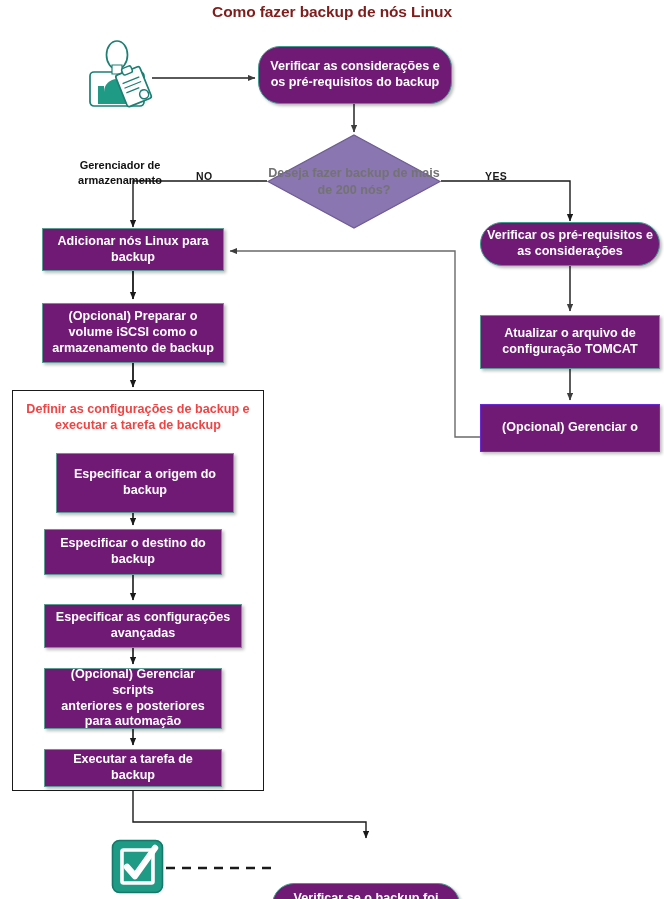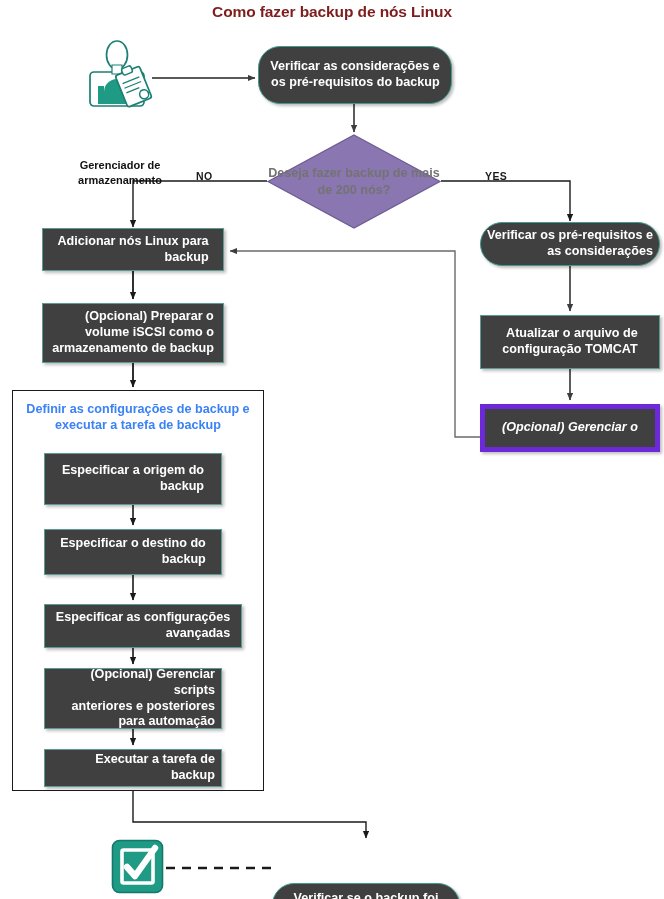--- a/index.html
+++ b/index.html
@@ -40,38 +40,37 @@
     letter-spacing: -0.1px;
   }
 
   
   .node {
     position: absolute;
     box-sizing: border-box;
     display: flex;
     align-items: center;
     justify-content: center;
-    text-align: right;
+    text-align: center;
     color: #ffffff;
     font-size: 12.6px;
     font-weight: bold;
     line-height: 1.27;
     padding: 2px 6px;
-    background: #404040;
+    background: #701a75;
     border: 1px solid #5c9b92;
     box-shadow: 2px 2px 3px rgba(0,0,0,0.26);
     z-index: 3;
   }
   .node.rounded {
     border-radius: 22px;
     border: 1px solid #3f9b8d;
   }
   .node.greenborder {
-    border: 5px solid #6d28d9;
-    font-style: italic;
+    border: 1px solid #6d28d9;
   }
   .node .txt { display: block; }
 
   
   .diamond-wrap {
     position: absolute;
     z-index: 3;
   }
   .diamond-shape {
     position: absolute;
@@ -99,21 +98,21 @@
     box-sizing: border-box;
     border: 1.3px solid #1a1a1a;
     background: transparent;
     z-index: 1;
   }
   .group-title {
     position: absolute;
     text-align: center;
     font-size: 12.6px;
     font-weight: bold;
-    color: #3b82f6;
+    color: #ef4444;
     line-height: 1.3;
     z-index: 2;
   }
 
   
   .branch-label {
     position: absolute;
     font-size: 10.5px;
     font-weight: bold;
     color: #1a1a1a;
@@ -245,21 +244,21 @@
       <span class="txt">armazenamento de backup</span>
     </div>
   </div>
 
   <div class="group-frame" style="left:12px; top:390px; width:252px; height:401px;"></div>
   <div class="group-title" style="left:16px; top:401px; width:244px;">
     <div>Definir as configurações de backup e</div>
     <div>executar a tarefa de backup</div>
   </div>
 
-  <div class="node" style="left:44px; top:453px; width:178px; height:52px;">
+  <div class="node" style="left:56px; top:453px; width:178px; height:60px;">
     <div>
       <span class="txt">Especificar a origem do</span>
       <span class="txt">backup</span>
     </div>
   </div>
 
   <div class="node" style="left:44px; top:529px; width:178px; height:46px;">
     <div>
       <span class="txt">Especificar o destino do</span>
       <span class="txt">backup</span>

